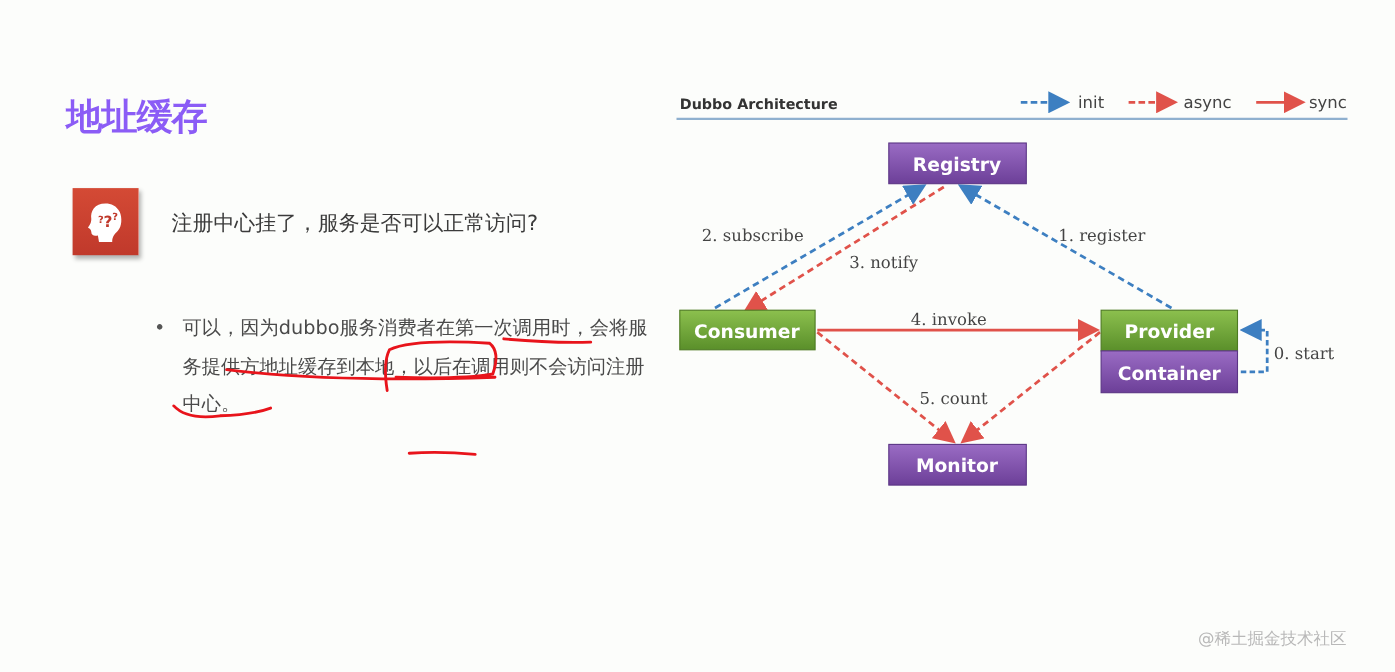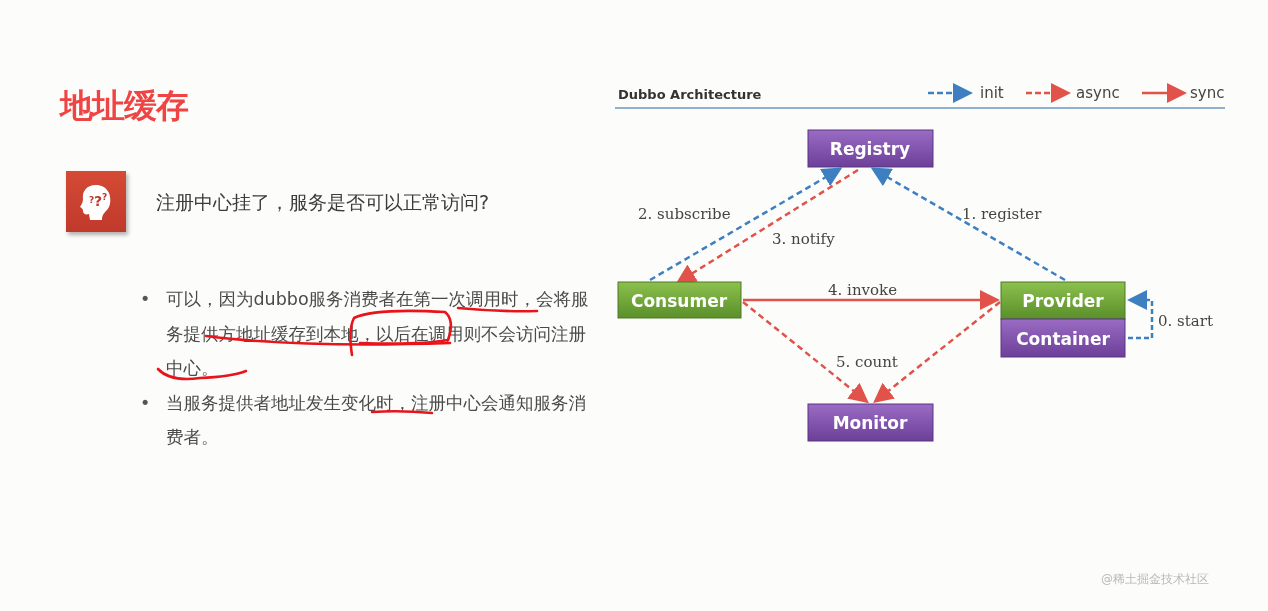--- a/index.html
+++ b/index.html
@@ -5,21 +5,21 @@
     html, body { margin: 0; padding: 0; }
     body {
       width: 1268px; height: 611px; overflow: hidden;
       background: #fcfdfb;
       font-family: "DejaVu Sans", "Liberation Sans", sans-serif;
       position: relative;
       color: #333;
     }
     .slide-title {
       position: absolute; left: 60px; top: 84px;
-      font-size: 33px; font-weight: bold; color: #ef4444;
+      font-size: 33px; font-weight: bold; color: #8b5cf6;
       letter-spacing: -1px;
     }
     .question-icon {
       position: absolute; left: 66px; top: 171px;
       width: 60px; height: 61px;
       background: linear-gradient(#d44a35, #c0392b);
       box-shadow: 2px 3px 4px rgba(0,0,0,0.3);
       display: flex; align-items: center; justify-content: center;
     }
     .question-text {
@@ -32,42 +32,41 @@
       font-size: 17.5px; color: #4a4a4a; line-height: 34.5px;
     }
     .bullets li { position: relative; padding-left: 26px; }
     .bullets li::before {
       content: "•"; position: absolute; left: 0; top: 0; color: #555;
     }
     .annotations { position: absolute; left: 0; top: 0; pointer-events: none; }
     .diagram { position: absolute; left: 610px; top: 70px; }
     .watermark {
       position: absolute; left: 1089px; top: 571px;
-      font-size: 12px; color: #b8b8b8; margin-left: 12px;
+      font-size: 15px; color: #b8b8b8;
     }
   </style>
 </head>
 <body>
 
 <div class="slide-title">地址缓存</div>
 
 <div class="question-icon">
   <svg width="36" height="40" viewBox="0 0 36 40">
     <path d="M18 3 C8 3 4 10 5 17 C5 21 3 23 2 25 C4 26 5 27 5 29 C5 32 8 33 11 32 L12 38 L24 38 C24 33 26 31 29 28 C33 24 33 16 31 11 C28 5 23 3 18 3 Z" fill="#fff"></path>
     <text x="11" y="21" font-size="9" font-weight="bold" fill="#c0392b" font-family="DejaVu Sans, sans-serif">?</text>
     <text x="16" y="24" font-size="14" font-weight="bold" fill="#c0392b" font-family="DejaVu Sans, sans-serif">?</text>
     <text x="24" y="18" font-size="9" font-weight="bold" fill="#c0392b" font-family="DejaVu Sans, sans-serif">?</text>
   </svg>
 </div>
 
 <div class="question-text">注册中心挂了，服务是否可以正常访问?</div>
 
 <ul class="bullets">
   <li>可以，因为dubbo服务消费者在第一次调用时，会将服务提供方地址缓存到本地，以后在调用则不会访问注册中心。</li>
-  <li>当服务提供者地址发生变化时，注册中心会通知服务消费者。</li>
 </ul>
 
 <svg class="annotations" width="1268" height="611">
   <g stroke="#e8141b" stroke-width="2.6" fill="none" stroke-linecap="round">
     <path d="M458 308 Q500 312 537 311"></path>
     <path d="M206 336 Q300 348 450 343"></path>
     <path d="M352 355 Q348 330 354 318 Q375 308 445 312 Q455 320 448 340 Q420 345 360 343"></path>
     <path d="M158 369 Q170 382 200 378 Q230 377 246 371"></path>
     <path d="M372 412 Q400 410 432 413"></path>
   </g>

